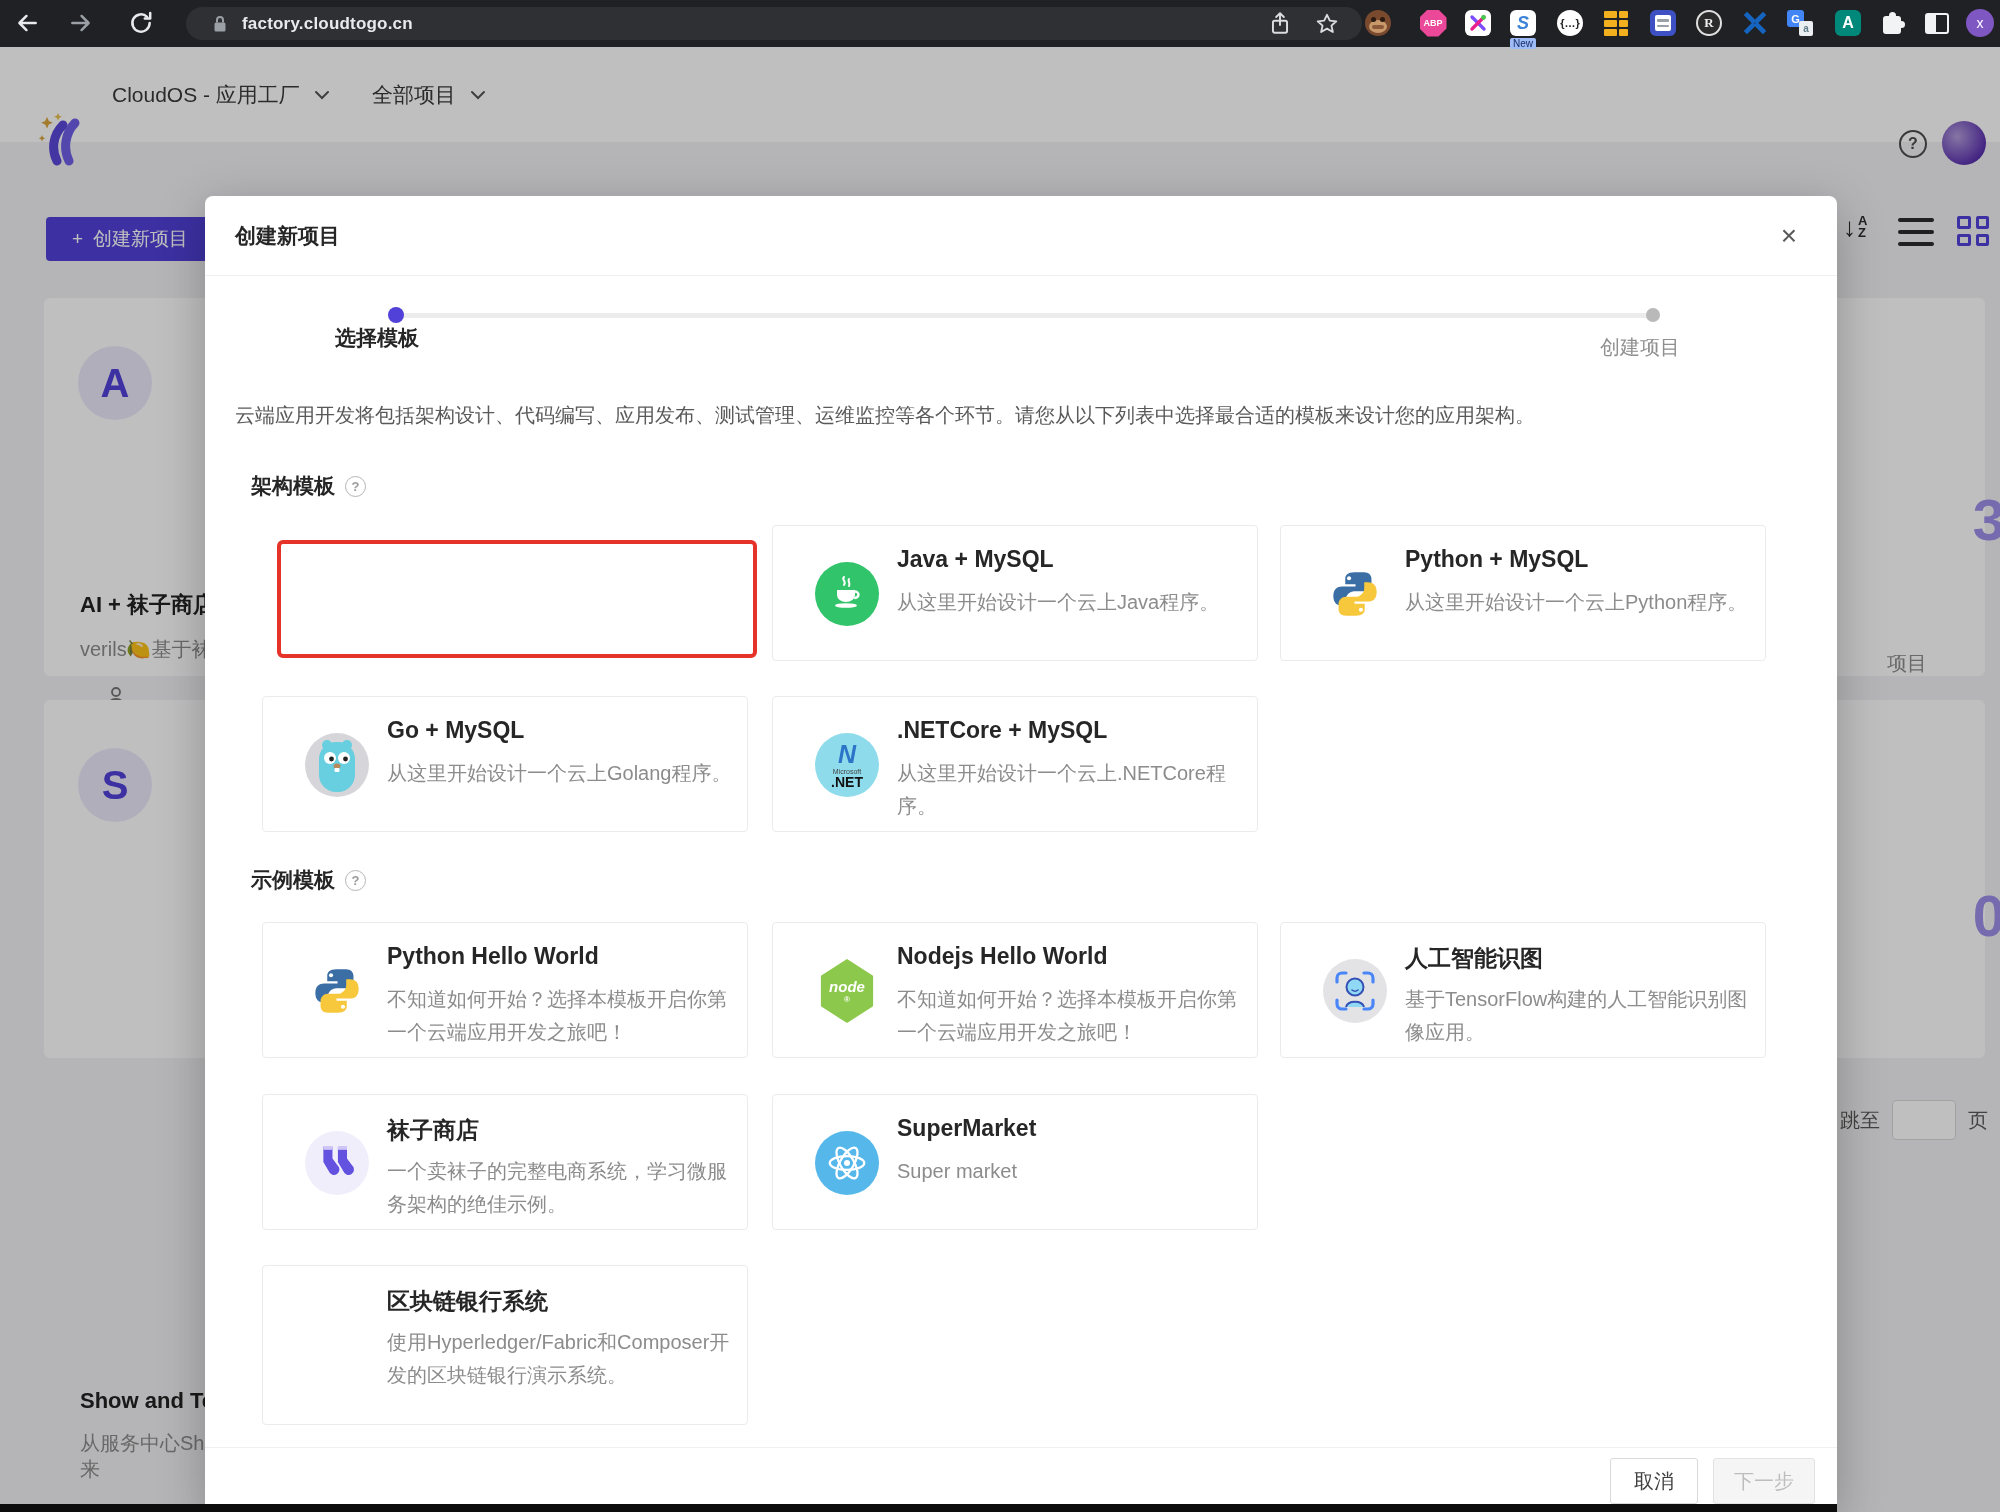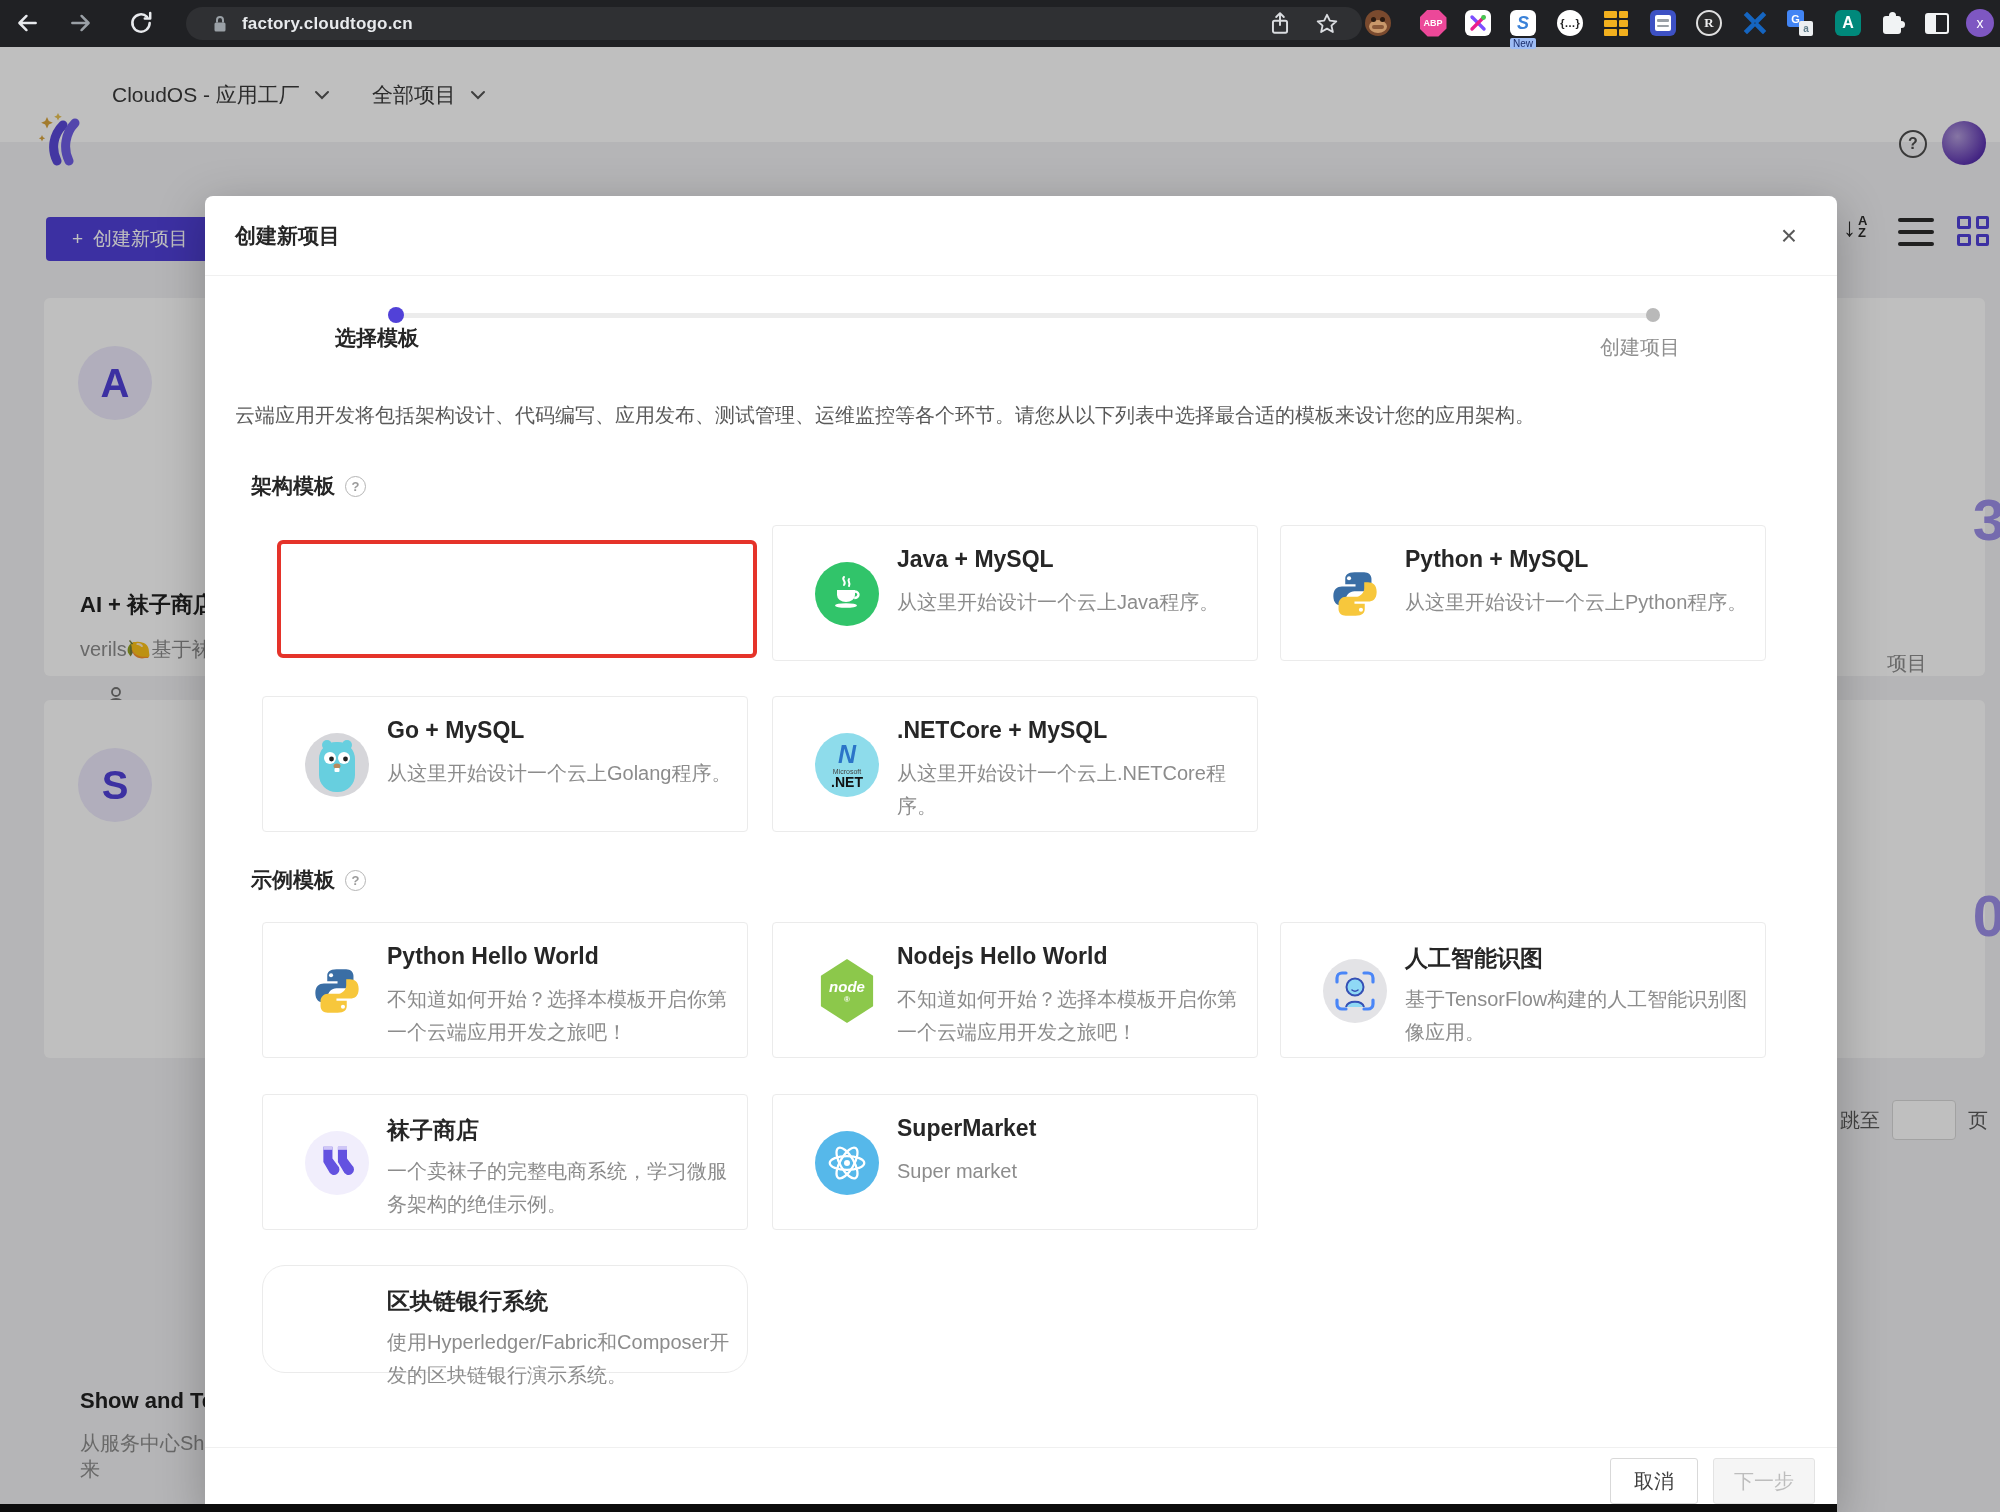--- a/index.html
+++ b/index.html
@@ -437,21 +437,21 @@
               <ellipse rx="15" ry="6" transform="rotate(60)"></ellipse>
               <ellipse rx="15" ry="6" transform="rotate(120)"></ellipse>
             </g>
             <circle r="2.6" fill="#fff"></circle>
           </svg>
       </div>
       <div class="c-title">SuperMarket</div>
       <div class="c-desc">Super market</div>
     </div>
 
-    <div class="card" style="left:57px;top:1069px;height:108px;border-radius:23px;">
+    <div class="card" style="left:57px;top:1069px;height:160px;">
       <div class="c-title">区块链银行系统</div>
       <div class="c-desc">使用Hyperledger/Fabric和Composer开发的区块链银行演示系统。</div>
     </div>
 
     <div class="m-footline"></div>
     <div class="btn-cancel">取消</div>
     <div class="btn-next">下一步</div>
   </div>
 
   <div class="bottom-bar"></div>

